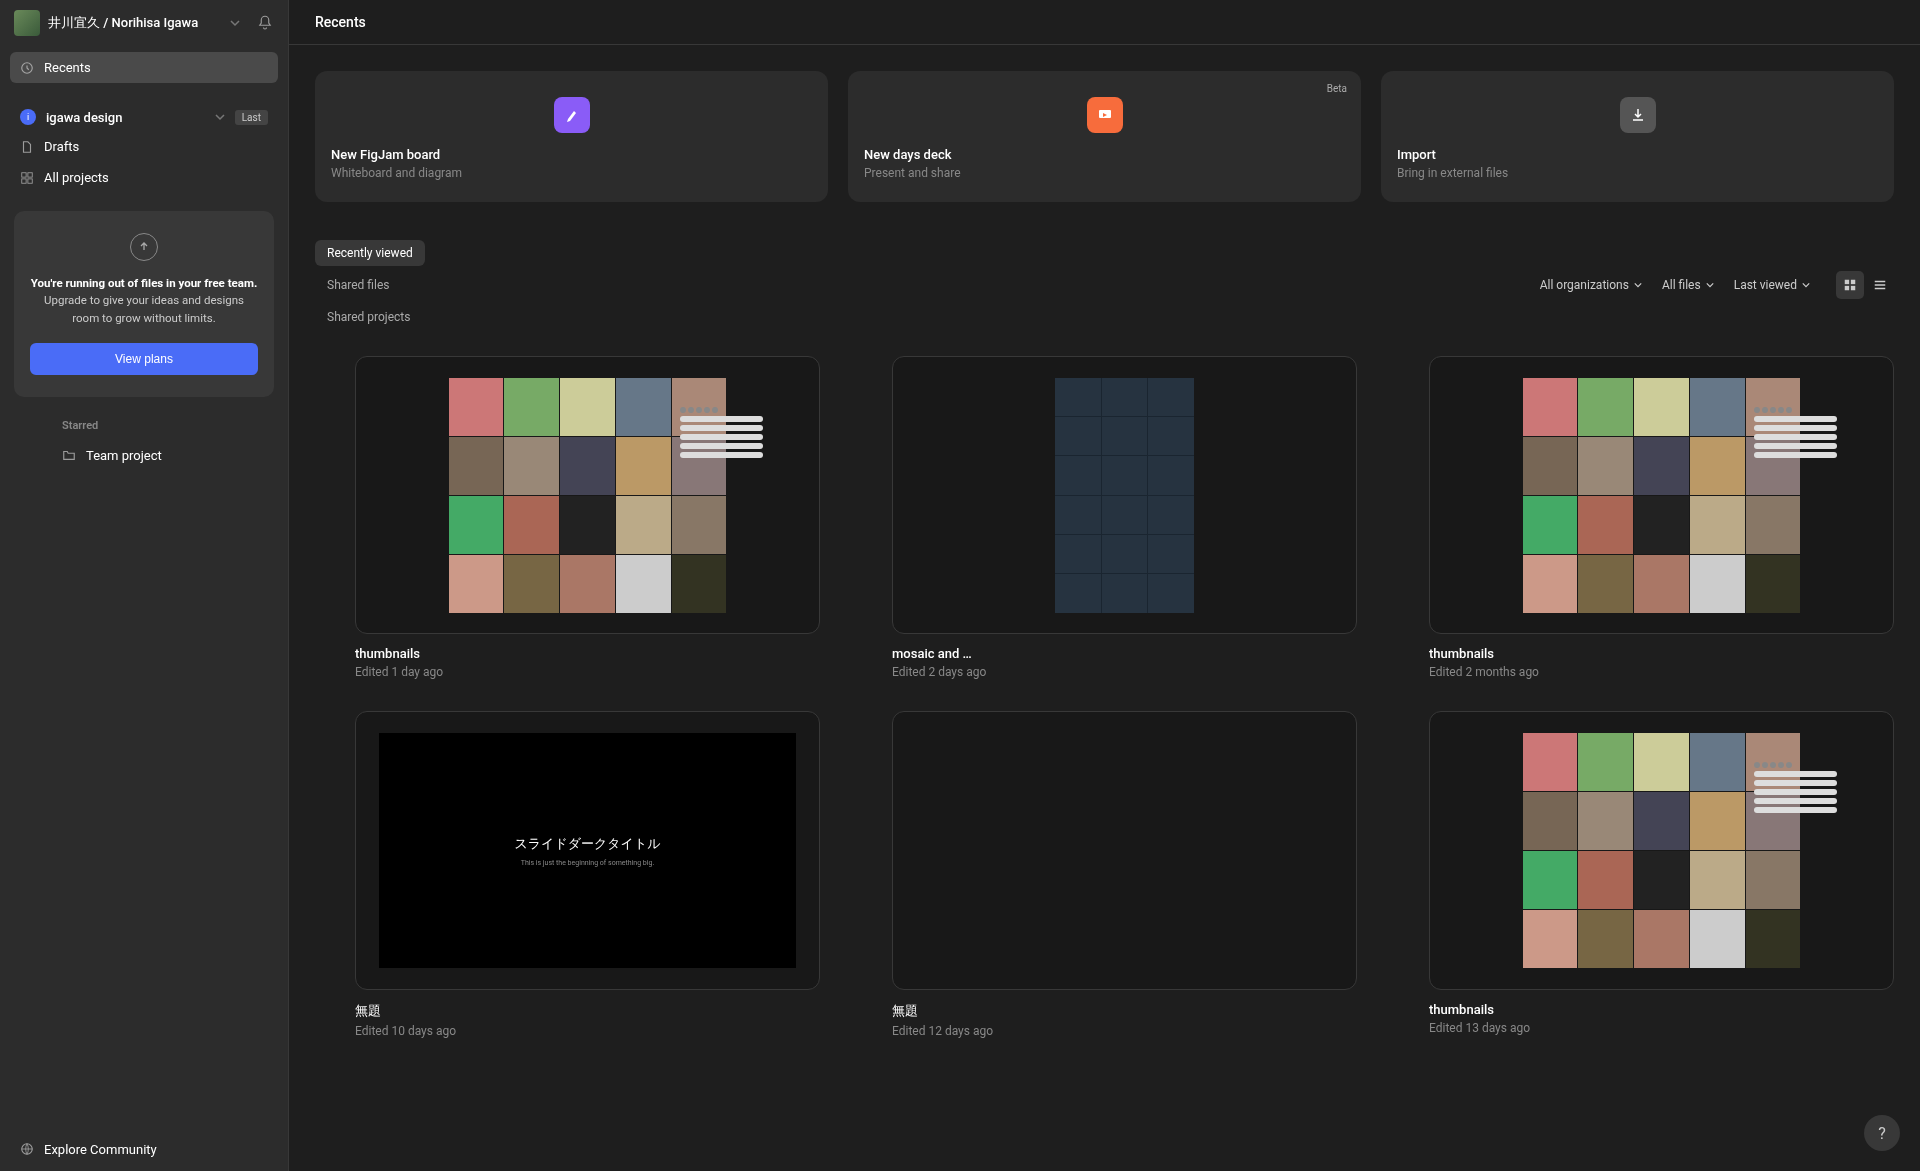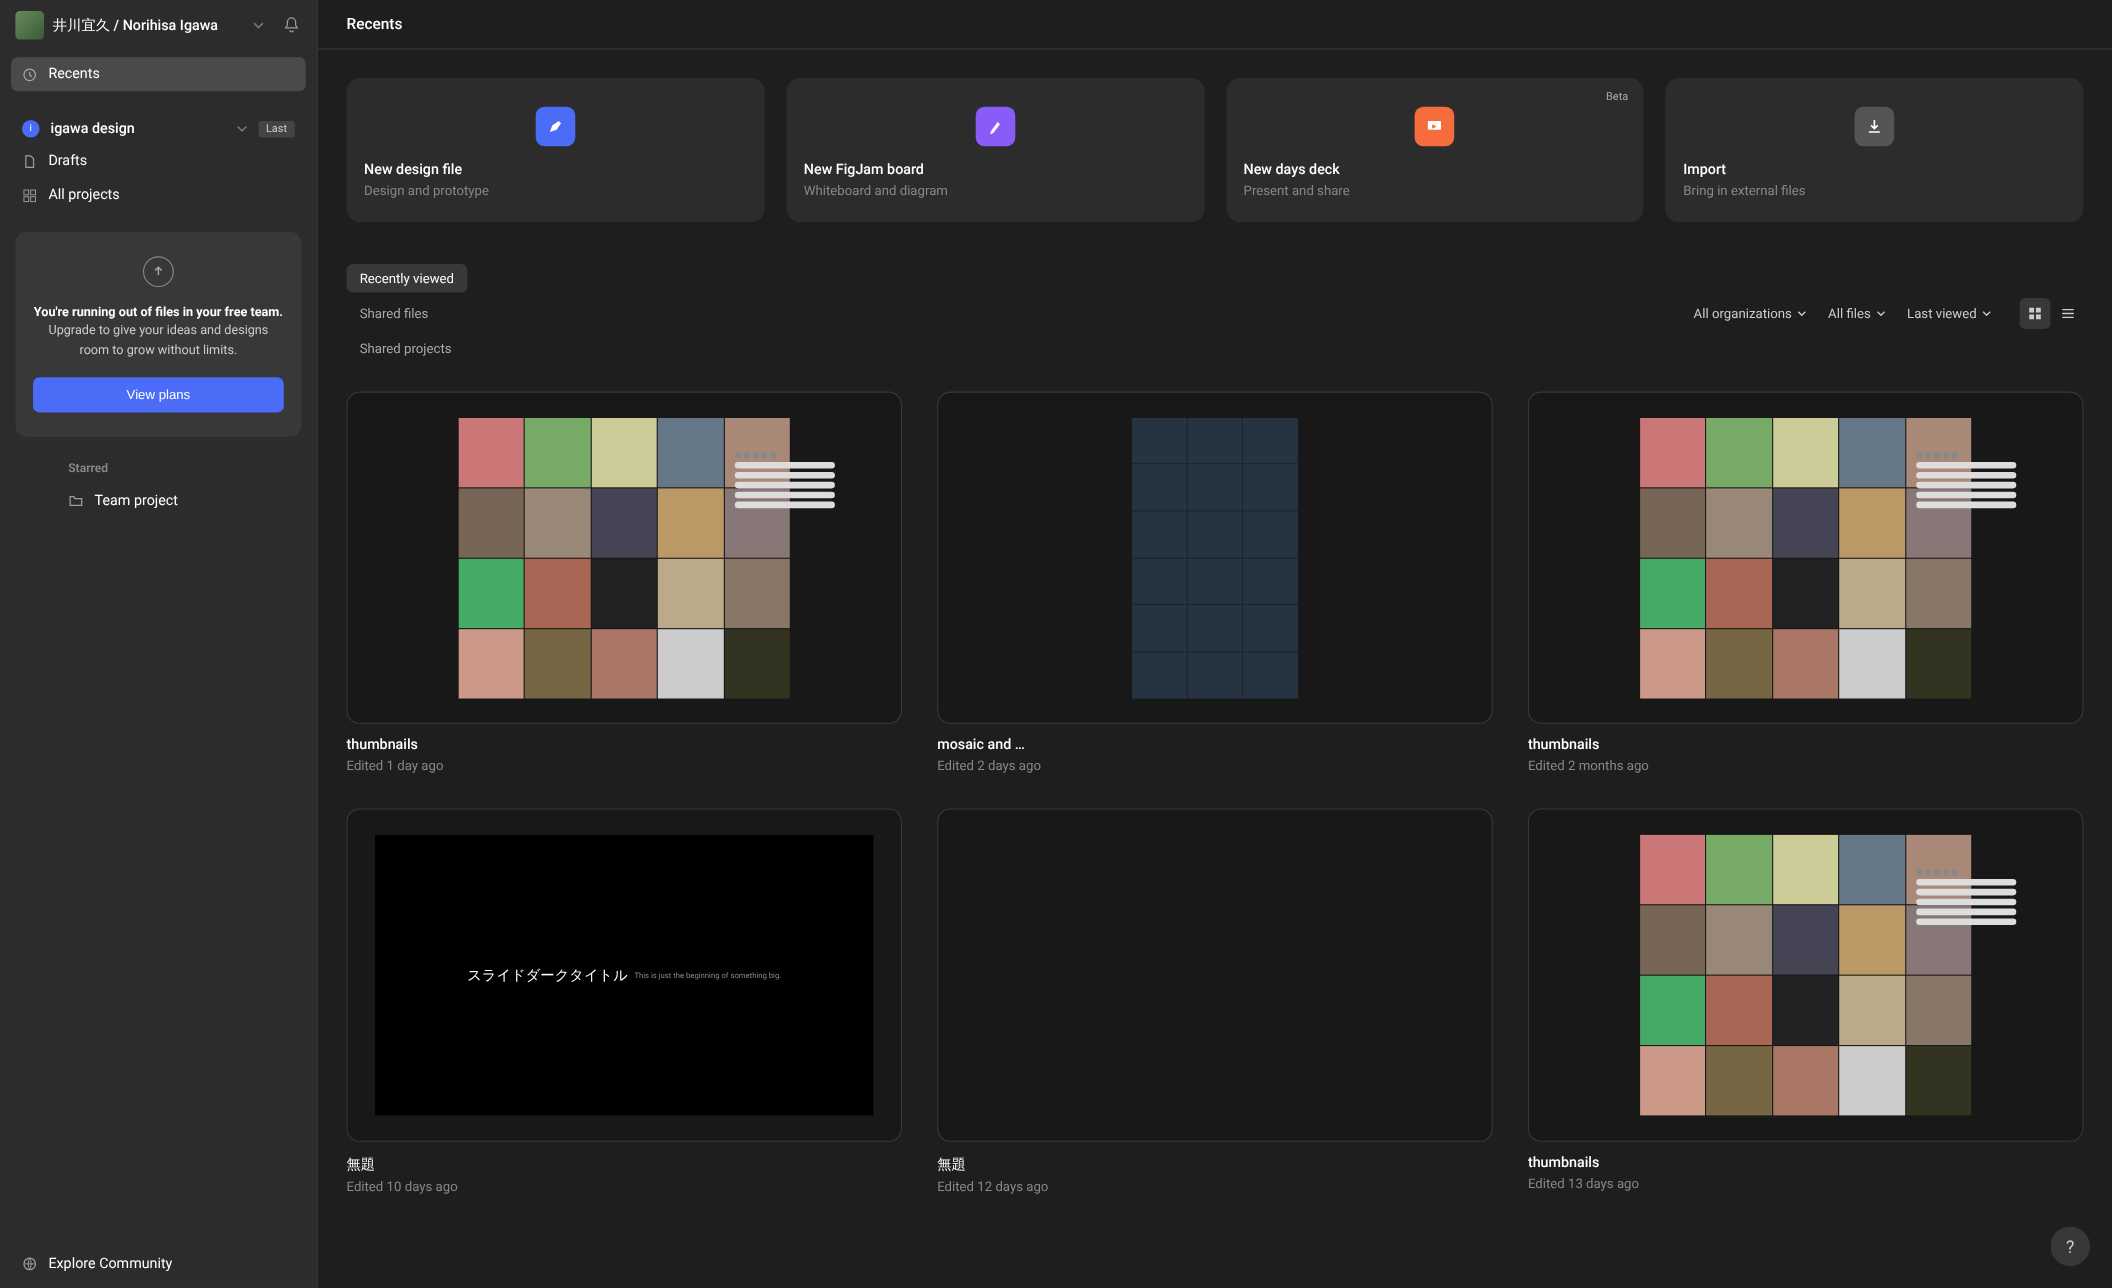--- a/index.html
+++ b/index.html
@@ -252,21 +252,21 @@
   justify-content: center;
   border-radius: 5px;
   cursor: pointer;
 }
 .view-btn.active { background: #383838; }
 .file-grid {
   display: grid;
   grid-template-columns: repeat(3, 1fr);
   gap: 32px 32px;
 }
-.file-card { cursor: pointer; }
+.file-card { cursor: pointer; margin-left: 40px; }
 .file-thumb {
   width: 100%;
   aspect-ratio: 324/194;
   background: #181818;
   border: 1px solid #383838;
   border-radius: 12px;
   margin-bottom: 12px;
   display: flex;
   align-items: center;
   justify-content: center;
@@ -323,21 +323,21 @@
   display: grid;
   grid-template-columns: repeat(3, 1fr);
   gap: 1px;
 }
 .thumb-dark div { background: #263340; }
 .thumb-slide {
   width: 90%;
   height: 85%;
   background: #000;
   display: flex;
-  flex-direction: row;
+  flex-direction: column;
   align-items: center;
   justify-content: center;
   gap: 6px;
 }
 .thumb-slide-title { color: #fff; font-size: 13px; font-weight: 500; }
 .thumb-slide-sub { color: #888; font-size: 7px; }
 .file-title { font-size: 13px; font-weight: 500; margin-bottom: 4px; }
 .file-meta { font-size: 12px; color: #888; }
 .help-fab {
   position: fixed;
@@ -437,29 +437,20 @@
       </svg>
     <span>Explore Community</span>
   </div>
 </div>
 
 <div class="main">
   <div class="main-header">Recents</div>
   <div class="main-body">
     <div class="create-row">
       <div class="create-card">
-        <div class="create-icon design">
-            <svg width="16" height="16" viewBox="0 0 16 16">
-              <path d="M3 13l2-6 6-4 2 2-4 6-6 2z" fill="#fff"></path>
-            </svg>
-          </div>
-        <div class="create-title">New design file</div>
-        <div class="create-sub">Design and prototype</div>
-      </div>
-      <div class="create-card">
         <div class="create-icon figjam">
             <svg width="16" height="16" viewBox="0 0 16 16">
               <path d="M4 12l6-8 2 2-6 8-3 1z" fill="#fff"></path>
             </svg>
           </div>
         <div class="create-title">New FigJam board</div>
         <div class="create-sub">Whiteboard and diagram</div>
       </div>
       <div class="create-card">
         <span class="beta-badge">Beta</span>

